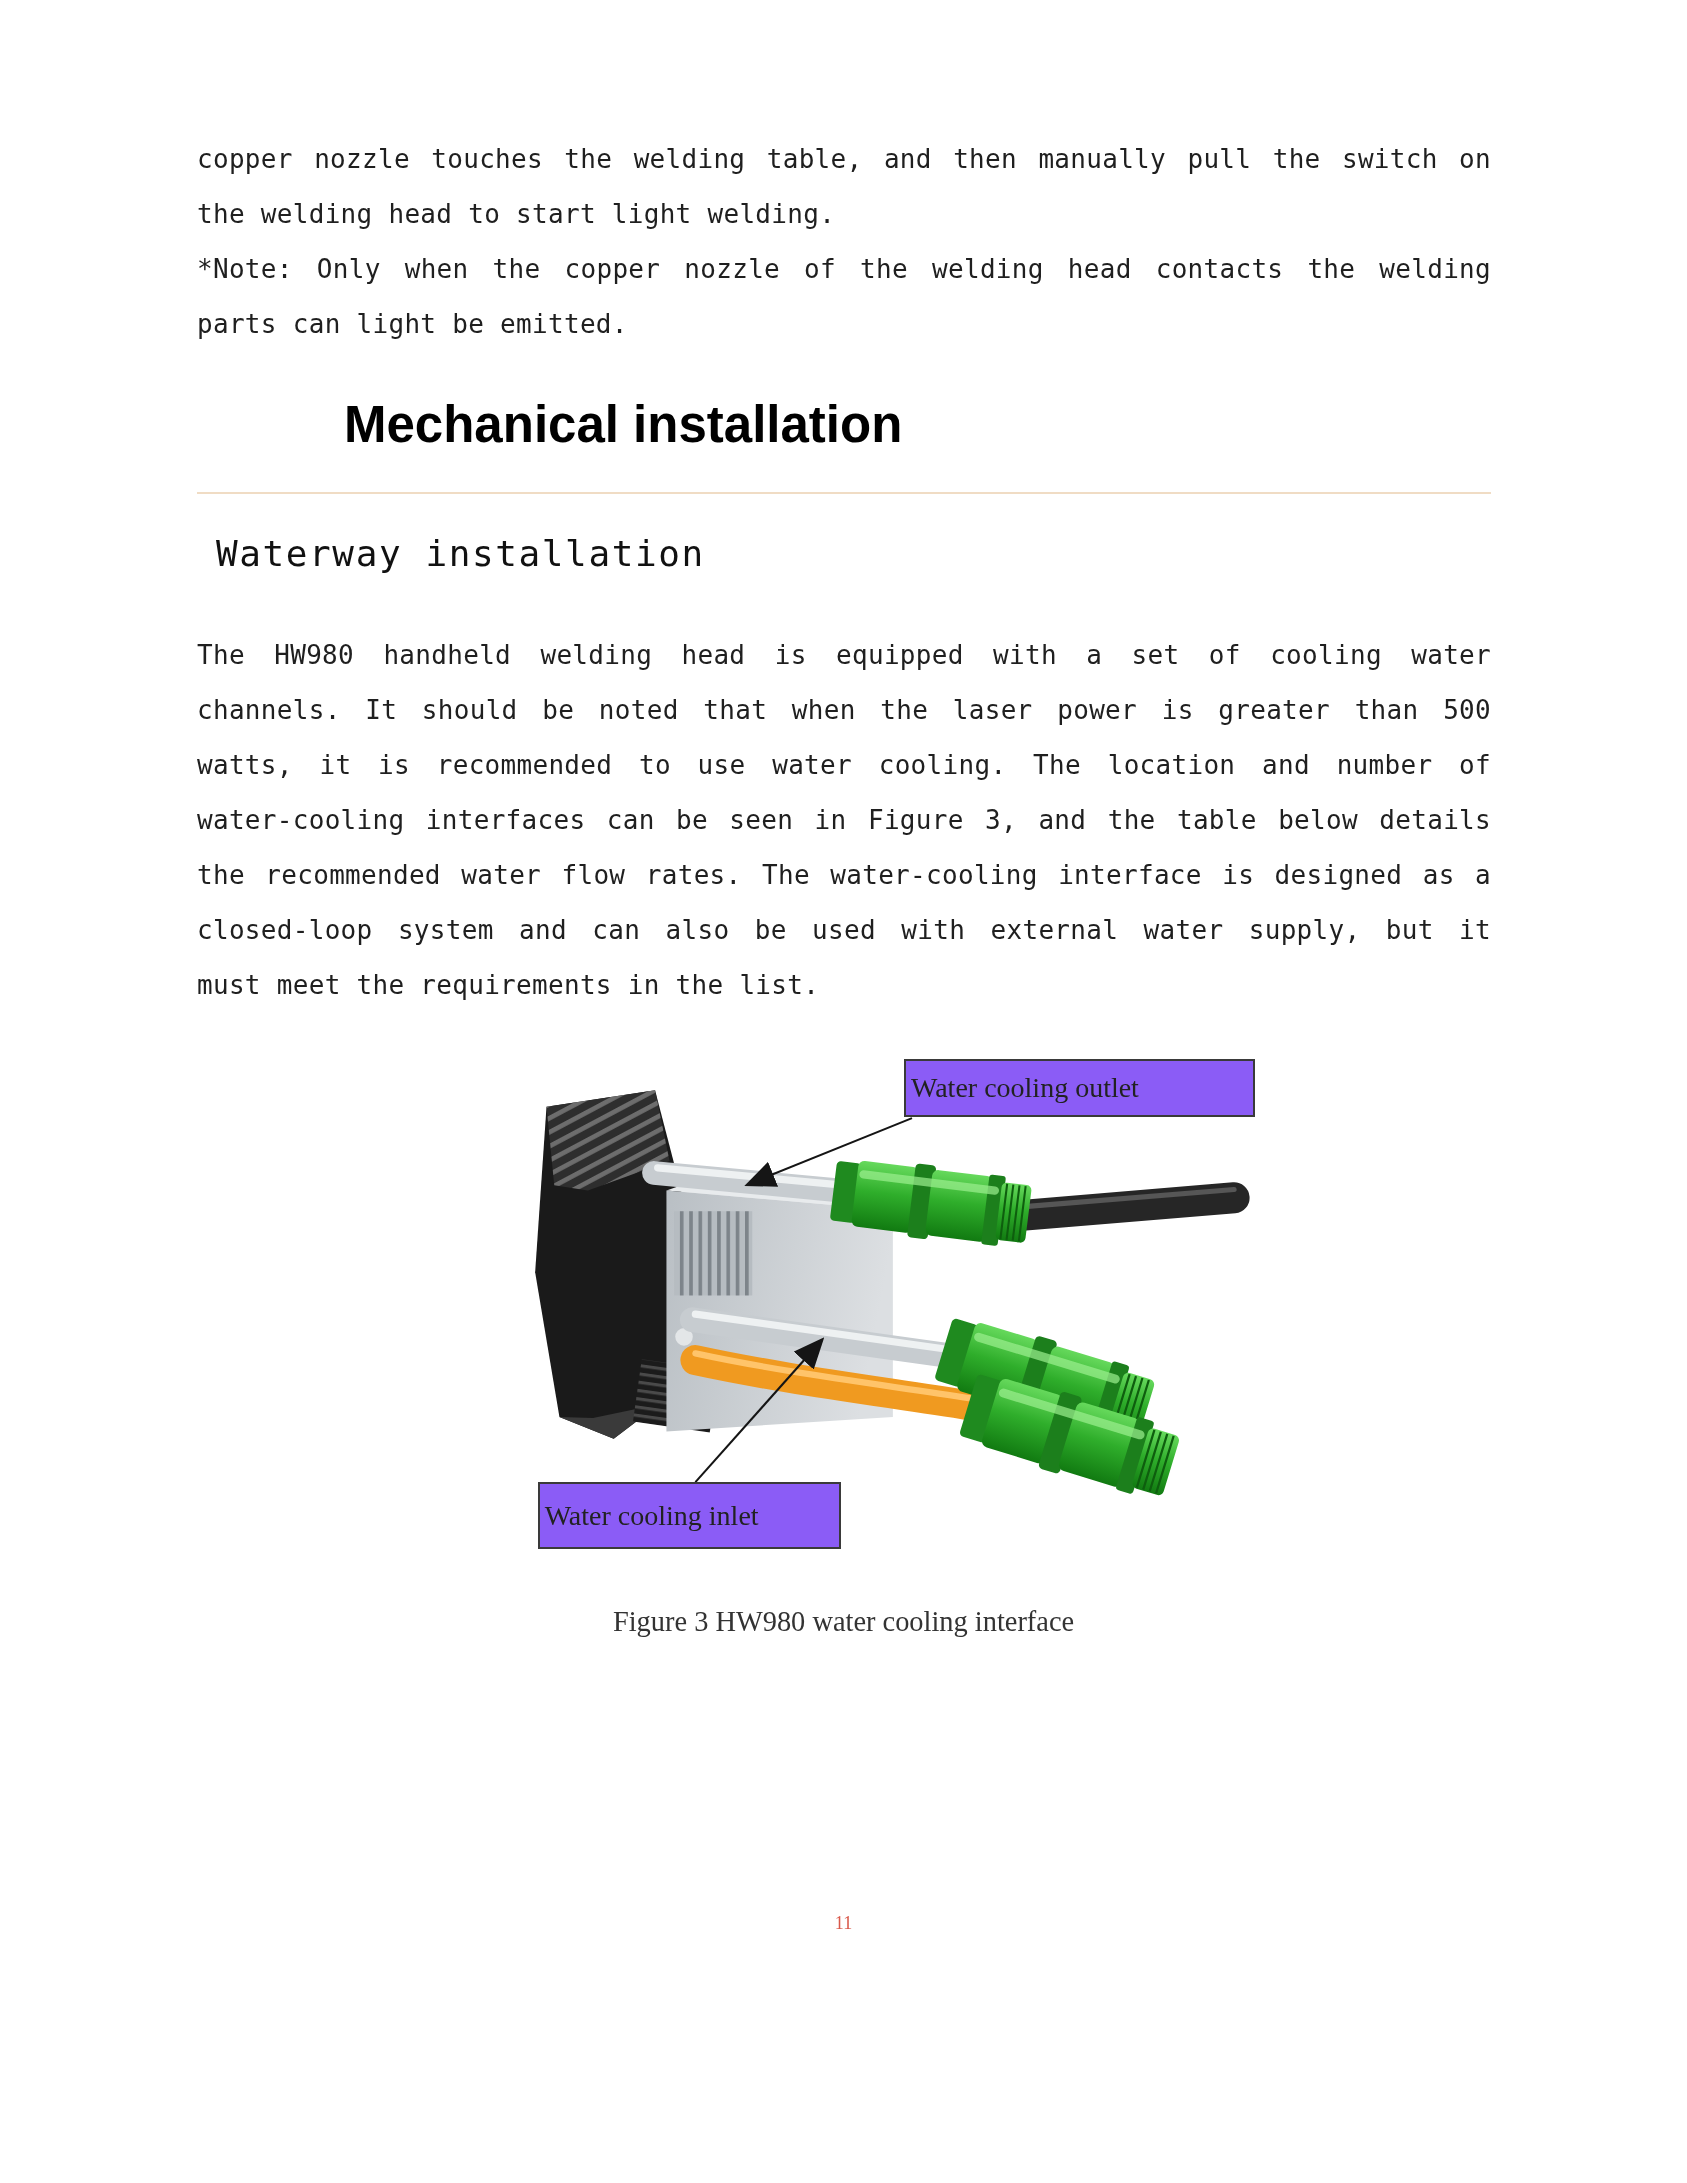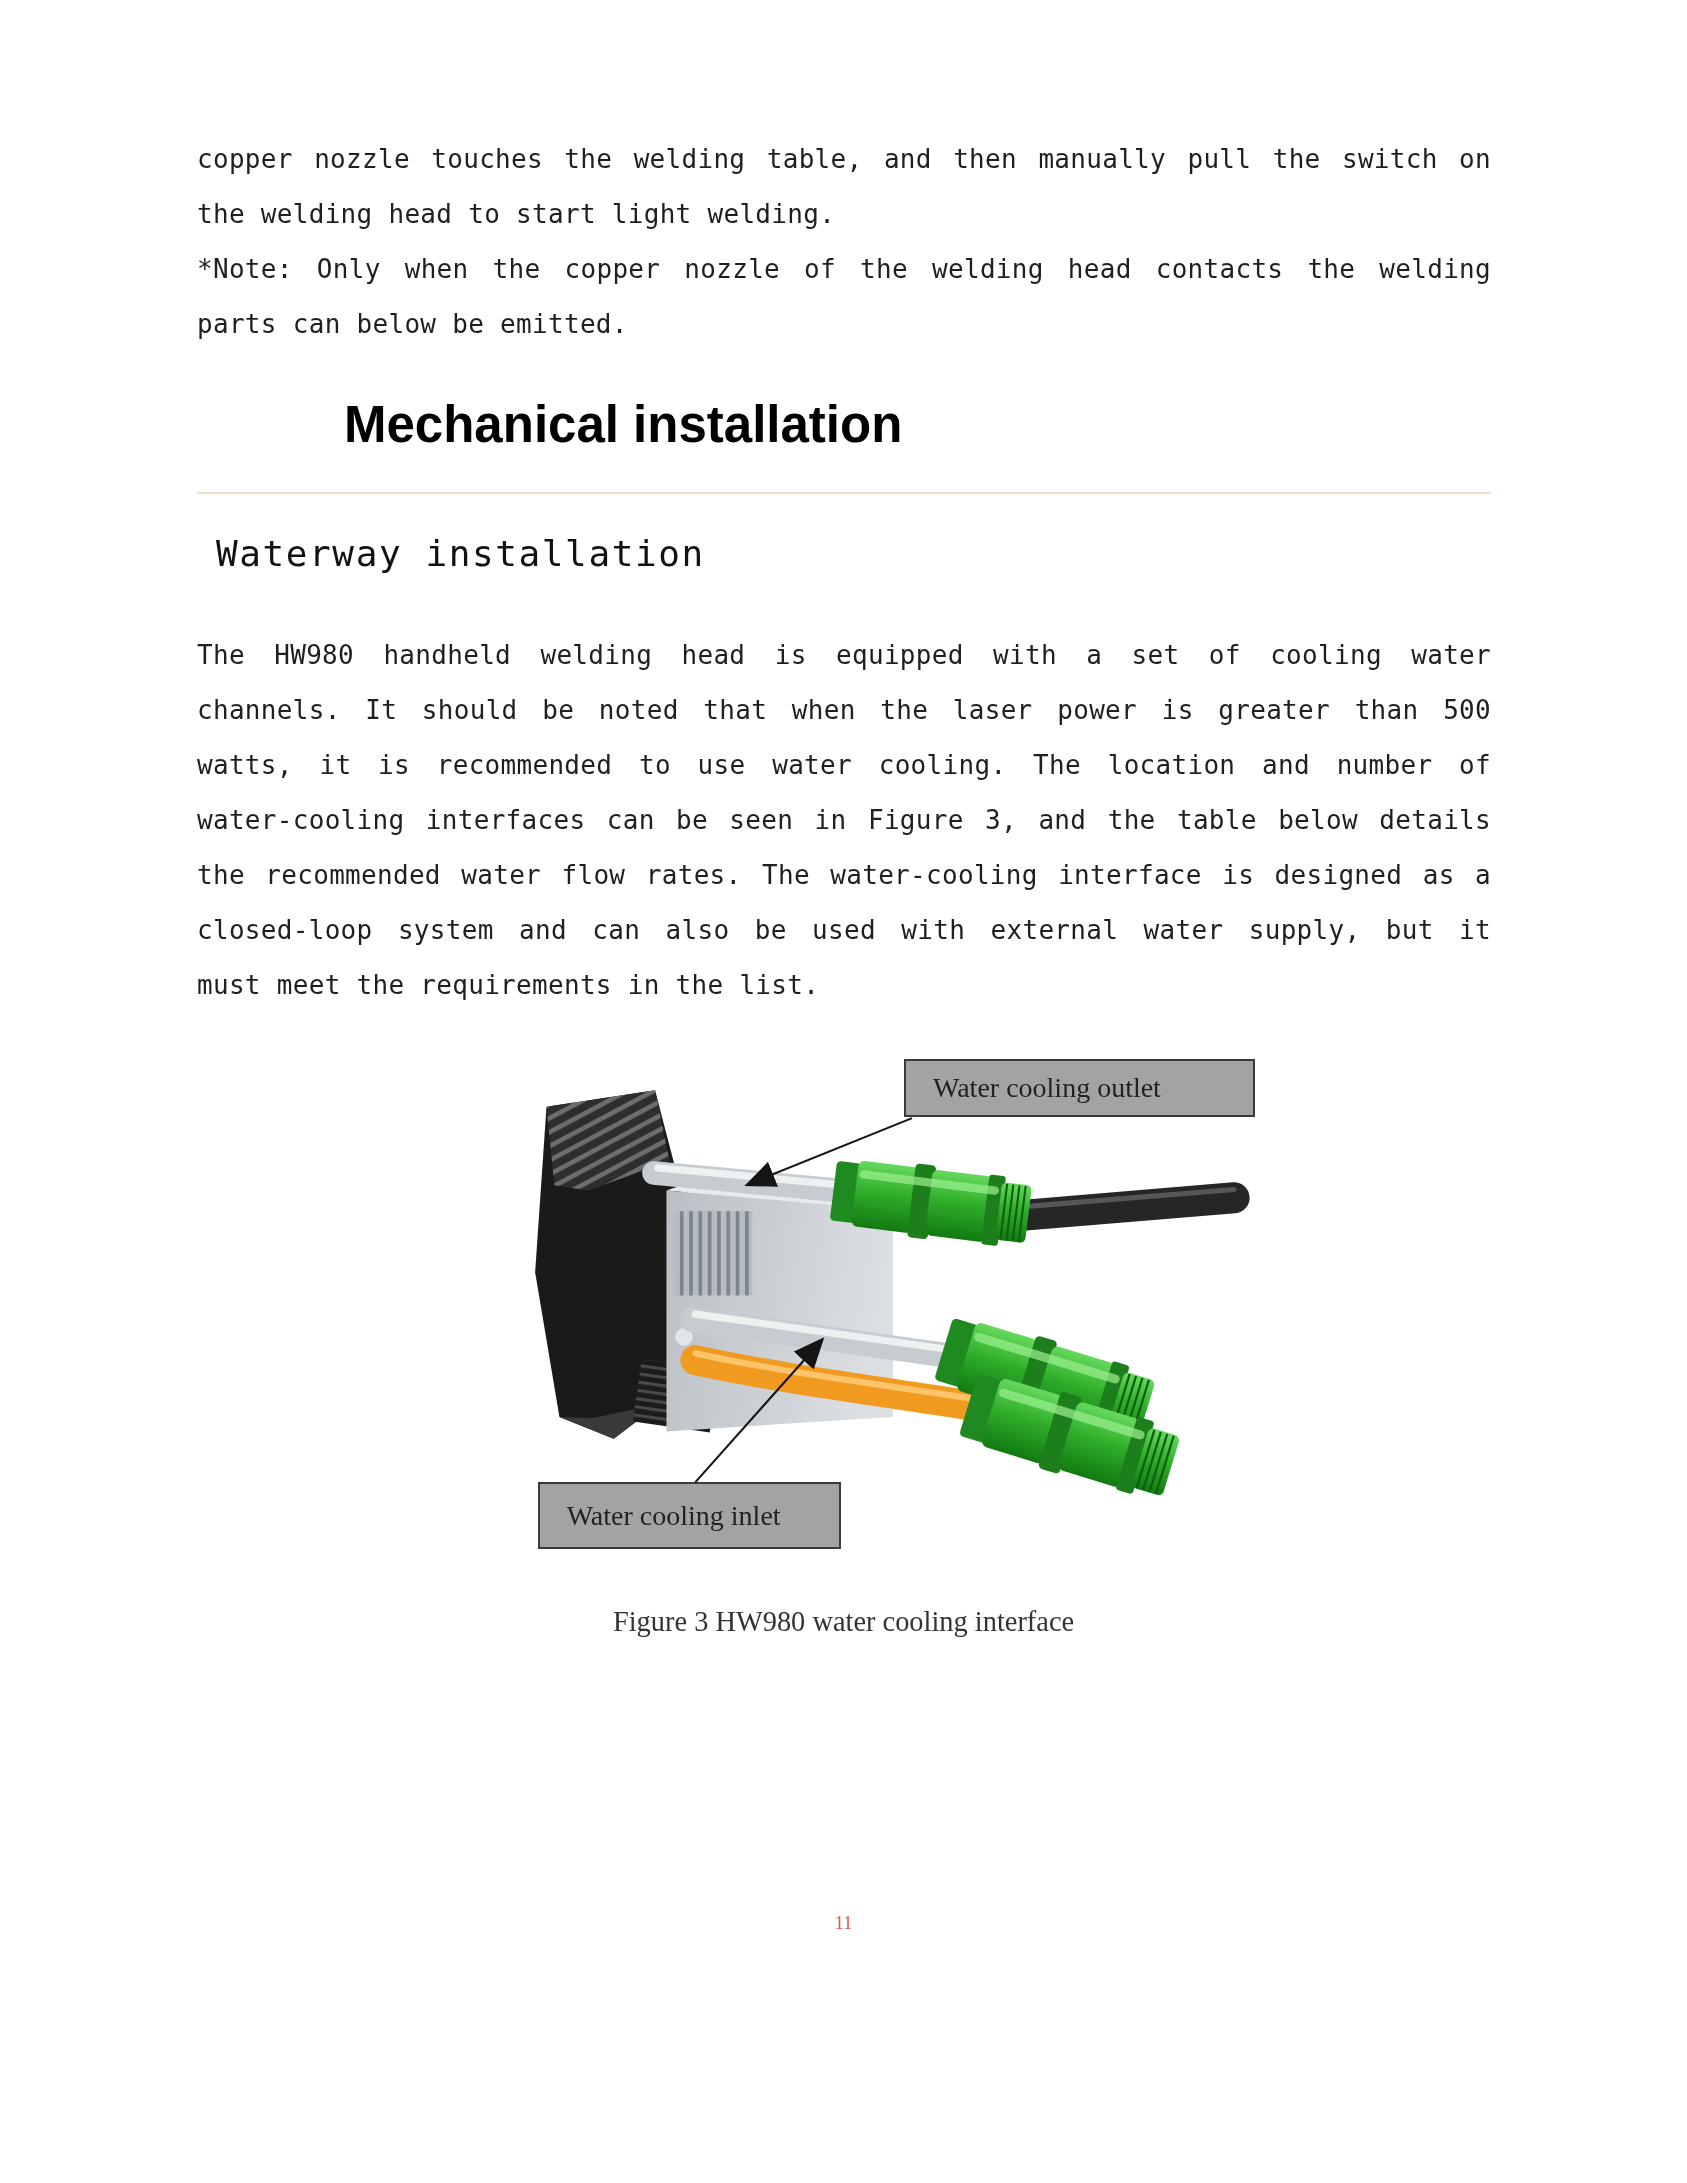--- a/index.html
+++ b/index.html
@@ -77,27 +77,27 @@
     height:497px;
   }
   .figure svg{
     position:absolute;
     left:0;top:0;
     width:731px;height:497px;
   }
   .callout{
     position:absolute;
     border:2.1px solid #3a3a3a;
-    background:#a3a3a3;
+    background:#8b5cf6;
     font-family:"Liberation Serif", serif;
     font-size:28px;
     color:#222222;
     display:flex;
     align-items:center;
-    padding-left:27px;
+    padding-left:5px;
   }
   .callout-outlet{
     left:373px;top:4.1px;width:351px;height:58px;
   }
   .callout-inlet{
     left:6.7px;top:427px;width:303px;height:67px;
   }
   .caption{
     position:absolute;
     left:0;top:1606px;
@@ -120,21 +120,21 @@
 </style>
 </head>
 <body>
 
 <div class="page">
 
   <div class="textcol block-intro" style="position:absolute;">
     <div class="mline">copper nozzle touches the welding table, and then manually pull the switch on</div>
     <div class="mline last">the welding head to start light welding.</div>
     <div class="mline">*Note: Only when the copper nozzle of the welding head contacts the welding</div>
-    <div class="mline last">parts can below be emitted.</div>
+    <div class="mline last">parts can light be emitted.</div>
   </div>
 
   <h1 class="section-title">Mechanical installation</h1>
 
   <div class="divider"></div>
 
   <h2 class="subsection-title">Waterway installation</h2>
 
   <div class="textcol block-body" style="position:absolute;">
     <div class="mline">The HW980 handheld welding head is equipped with a set of cooling water</div>

